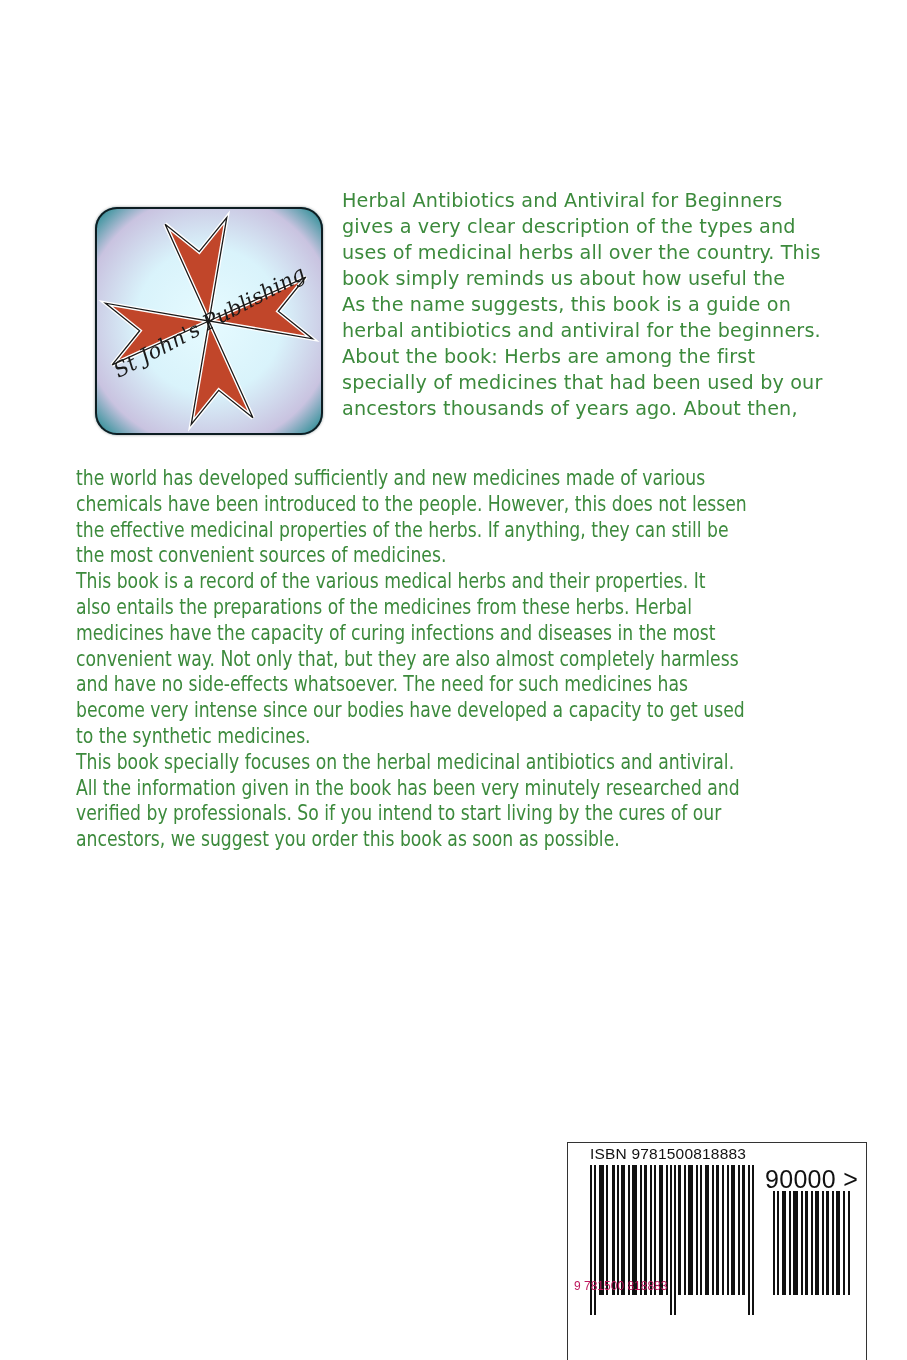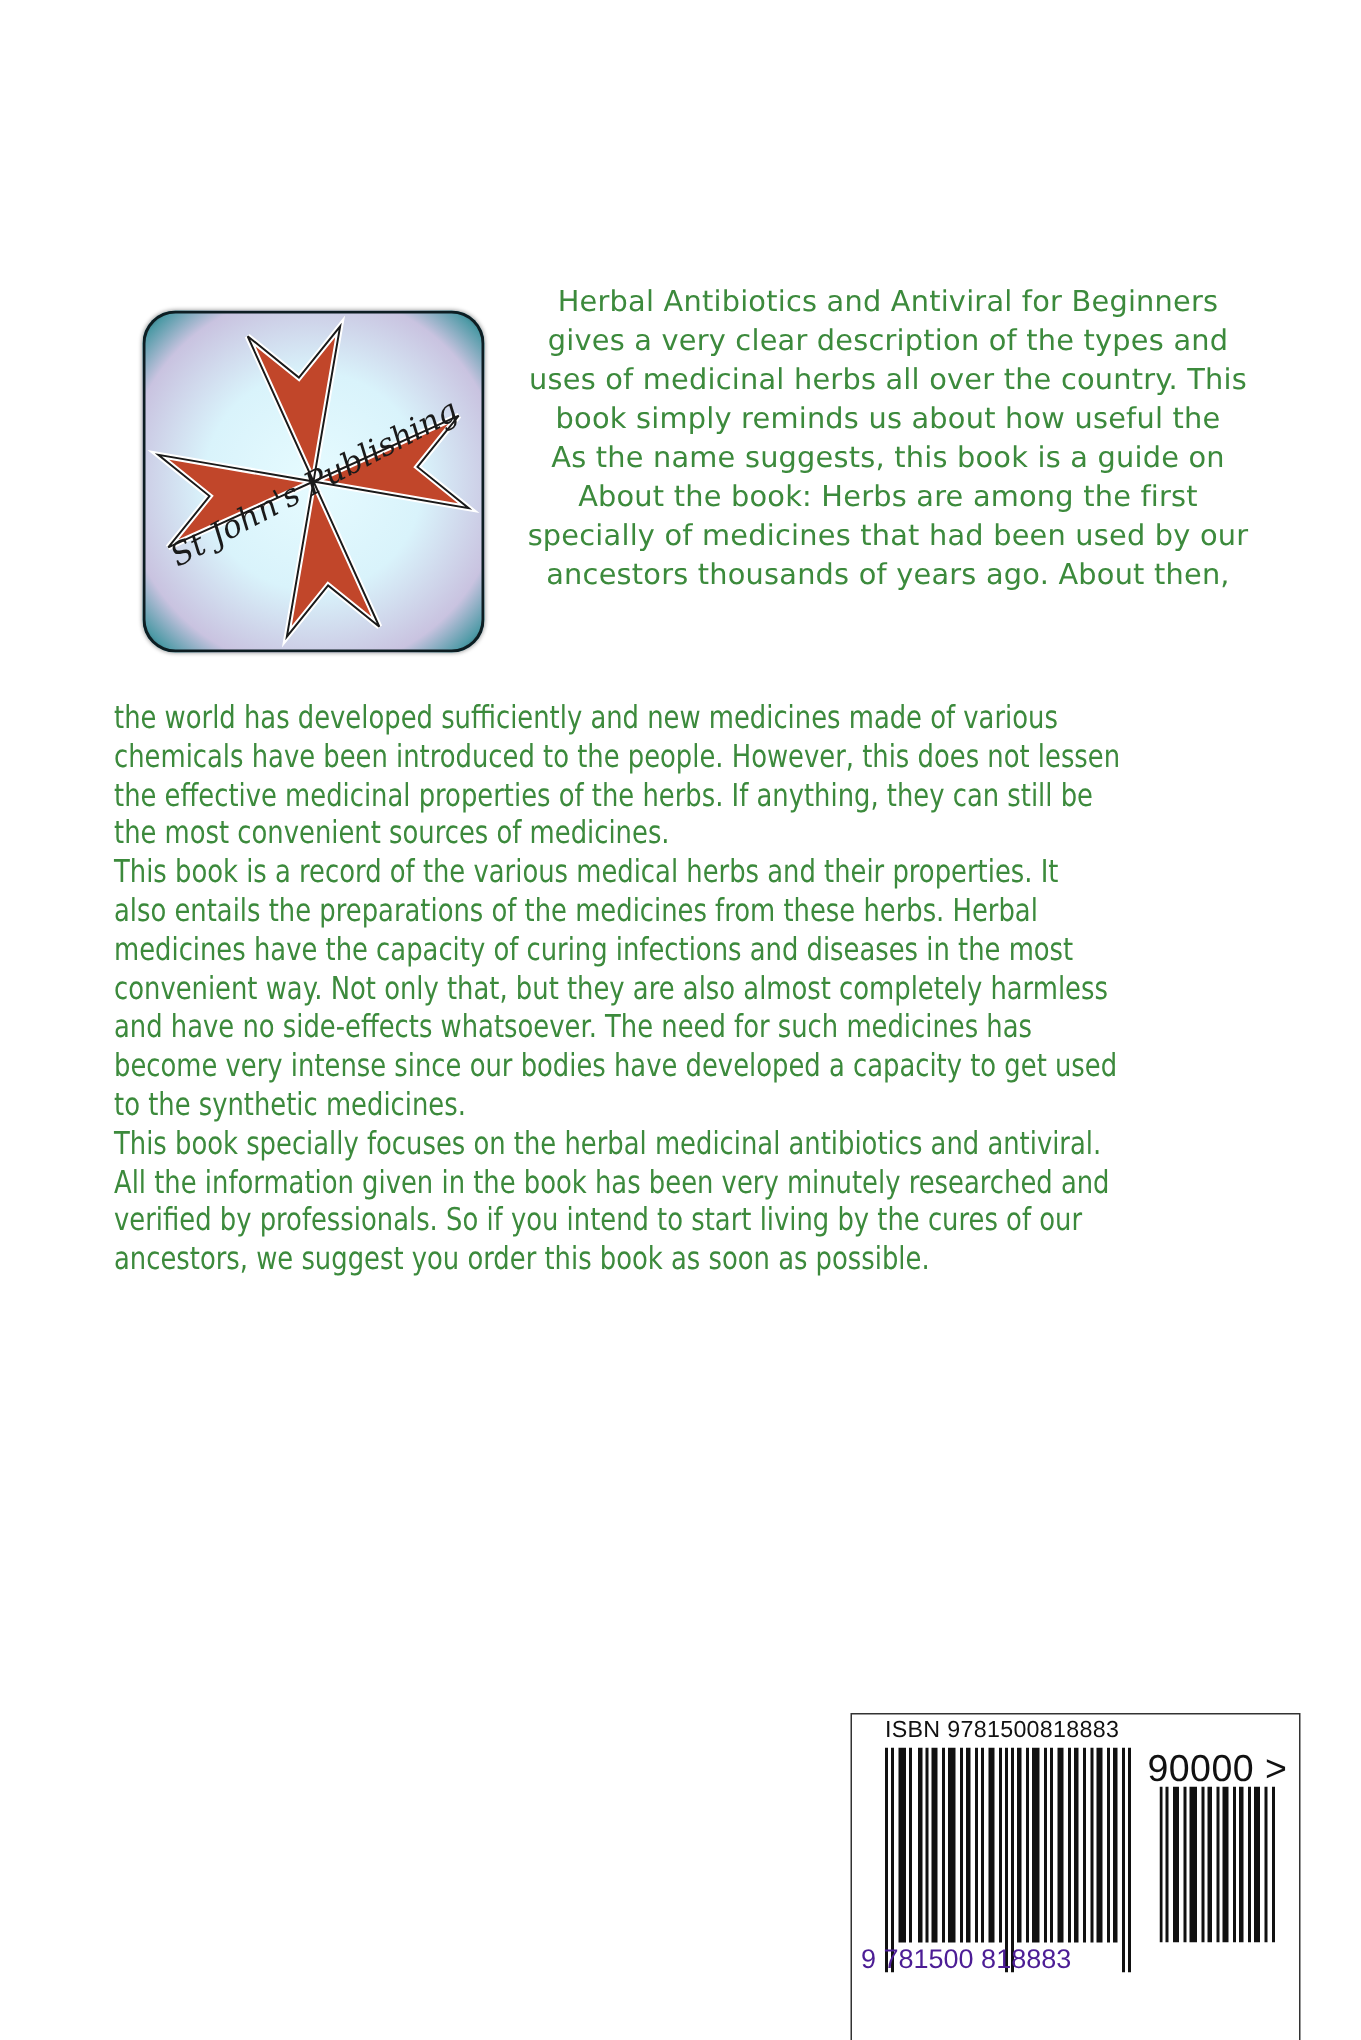--- a/index.html
+++ b/index.html
@@ -25,21 +25,21 @@
       color: #3c8a3c;
       margin: 0;
     }
     .intro {
       left: 342px; top: 188px;
       width: 500px;
       font-size: 19.2px;
       line-height: 26px;
       letter-spacing: 0.15px;
     }
-    .intro .line { display: block; white-space: nowrap; text-align: center; }
+    .intro .line { display: block; white-space: nowrap; }
     .body-text {
       left: 76px;
       font-size: 21px;
       line-height: 25.8px;
       white-space: nowrap;
       transform-origin: 0 0;
       transform: scaleX(0.82);
     }
     .body-text .line { display: block; }
     .barcode {
@@ -55,22 +55,22 @@
       position: absolute; left: 22px; top: 2px;
       font-size: 15.5px; color: #111;
       letter-spacing: 0.2px;
     }
     .price-code {
       position: absolute; left: 197px; top: 22px;
       font-size: 25px; color: #111;
       letter-spacing: 0.3px;
     }
     .isbn-digits {
-      position: absolute; left: 6px; top: 153px;
-      font-size: 18px; color: #4c1d95;
+      position: absolute; left: 6px; top: 136px;
+      font-size: 12px; color: #be185d;
     }
     .bars-main { position: absolute; left: 22px; top: 22px; }
     .bars-addon { position: absolute; left: 205px; top: 48px; }
   </style>
 </head>
 <body>
 
 <div class="logo">
   <svg width="228" height="228" viewBox="0 0 228 228">
     <g transform="translate(114,114)">
@@ -90,20 +90,21 @@
     </g>
   </svg>
 </div>
 
 <div class="para intro">
   <span class="line">Herbal Antibiotics and Antiviral for Beginners</span>
   <span class="line">gives a very clear description of the types and</span>
   <span class="line">uses of medicinal herbs all over the country. This</span>
   <span class="line">book simply reminds us about how useful the</span>
   <span class="line">As the name suggests, this book is a guide on</span>
+  <span class="line">herbal antibiotics and antiviral for the beginners.</span>
   <span class="line">About the book: Herbs are among the first</span>
   <span class="line">specially of medicines that had been used by our</span>
   <span class="line">ancestors thousands of years ago. About then,</span>
 </div>
 
 <div class="para body-text" style="top:466px;">
   <span class="line">the world has developed sufficiently and new medicines made of various</span>
   <span class="line">chemicals have been introduced to the people. However, this does not lessen</span>
   <span class="line">the effective medicinal properties of the herbs. If anything, they can still be</span>
   <span class="line">the most convenient sources of medicines.</span>

